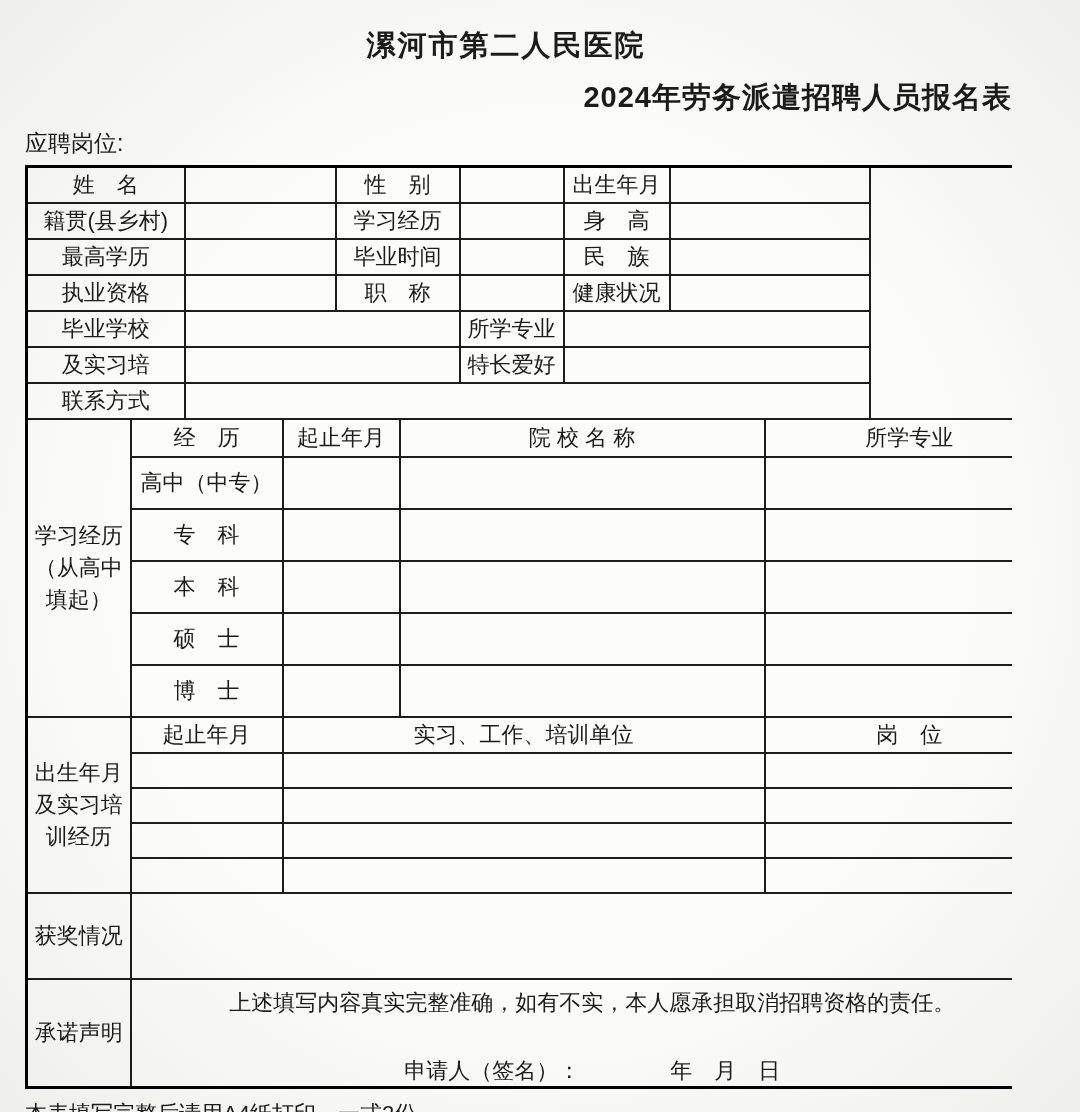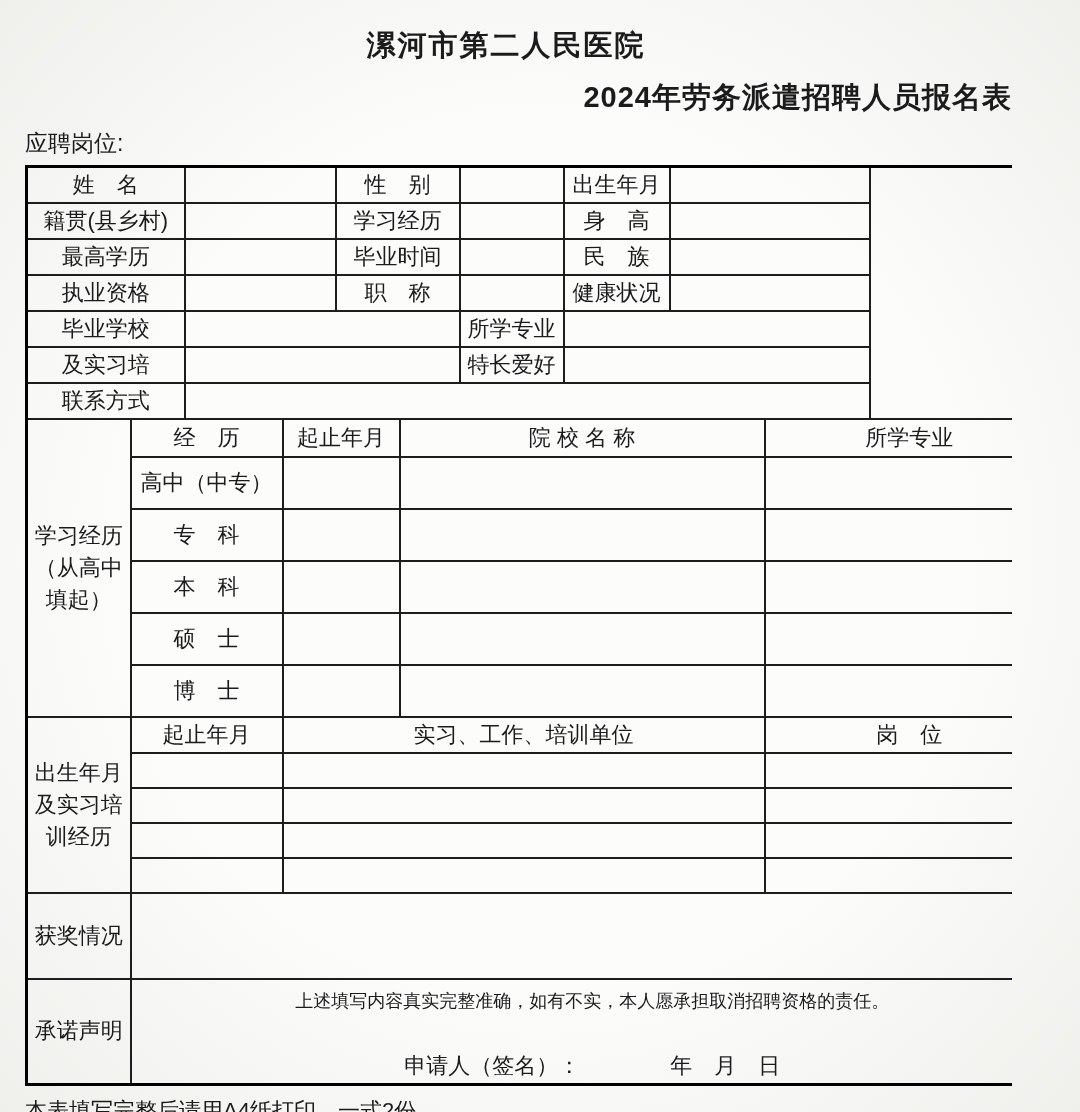--- a/index.html
+++ b/index.html
@@ -40,21 +40,21 @@
   }
   tr.r-basic  { height: 36px; }
   tr.r-eduhdr { height: 38px; }
   tr.r-edu    { height: 52px; }
   tr.r-wrkhdr { height: 36px; }
   tr.r-wrk    { height: 35px; }
   tr.r-awards { height: 86px; padding-left: 32px; }
   tr.r-pledge { height: 106px; }
   td.sec-label { white-space: normal; line-height: 32px; margin-top: 28px; }
   td.pledge-cell { padding: 10px 8px; }
-  .pledge-statement { text-align: center; font-size: 18px; margin-top: 8px; }
+  .pledge-statement { text-align: center; font-size: 22px; margin-top: 8px; }
   .pledge-sign-row {
     display: flex; justify-content: center; gap: 90px;
     font-size: 22px; margin-top: 38px;
   }
   .footer-note { font-size: 22px; margin: 10px 0 0 25px; }
 </style>
 </head>
 <body>
 
 <div class="page">

